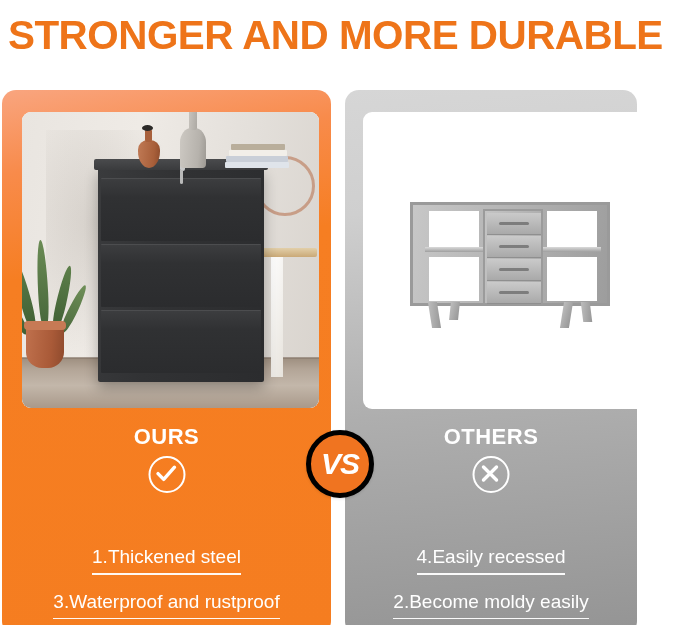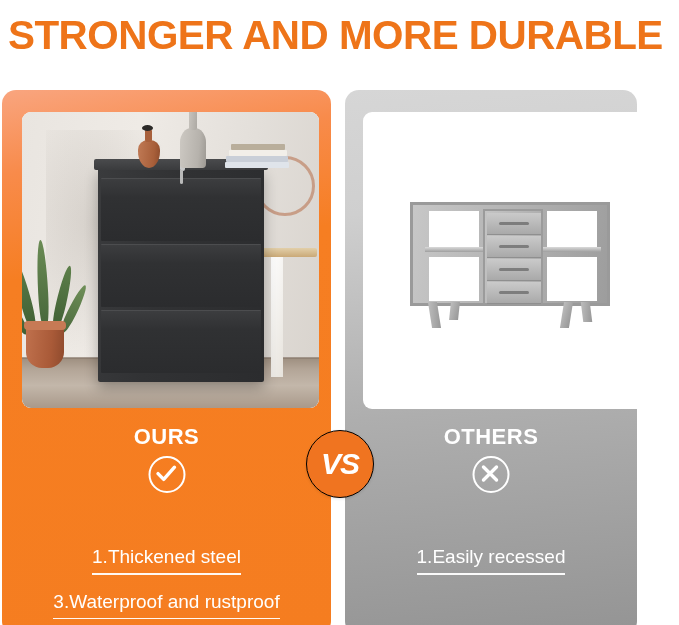--- a/index.html
+++ b/index.html
@@ -158,21 +158,21 @@
   .li{margin:14px auto 9px auto;width:max-content;max-width:292px;}
   .li-text{
     color:#ffffff;font-size:19px;line-height:26px;white-space:nowrap;
     text-align:center;
   }
   .li-rule{height:1.6px;background:#ffffff;margin-top:3px;opacity:.95;}
 
   
   .vs{
     position:absolute;left:306px;top:418px;width:68px;height:68px;
-    border-radius:50%;background:#f07420;border:1px solid #000000;
+    border-radius:50%;background:#f07420;border:5px solid #000000;
     box-sizing:border-box;
     display:flex;align-items:center;justify-content:center;
     color:#ffffff;font-weight:bold;font-size:30px;font-style:italic;
     letter-spacing:-1px;
     box-shadow:0 1px 3px rgba(0,0,0,.12);
   }
 </style>
 </head>
 <body>
 
@@ -269,24 +269,25 @@
     <div class="head-label hl-right">OTHERS</div>
 
     <div class="mark">
       <svg width="37" height="37" viewBox="0 0 37 37">
         <path d="M12 12 L25 25 M25 12 L12 25" fill="none" stroke="#ffffff" stroke-width="3.4" stroke-linecap="round"></path>
       </svg>
     </div>
 
     <div class="list">
       <div class="li">
-        <div class="li-text">1.Easily recessed</div>
-        <div class="li-rule"></div>
-      </div>
-      <div class="li">
+        <div class="li-text">4.Easily recessed</div>
+        <div class="li-rule"></div>
+      </div>
+      <div class="li">
+        <div class="li-text">2.Become moldy easily</div>
         <div class="li-rule"></div>
       </div>
     </div>
   </div>
 
   <div class="vs">VS</div>
 
 </div>
 
 </body></html>

